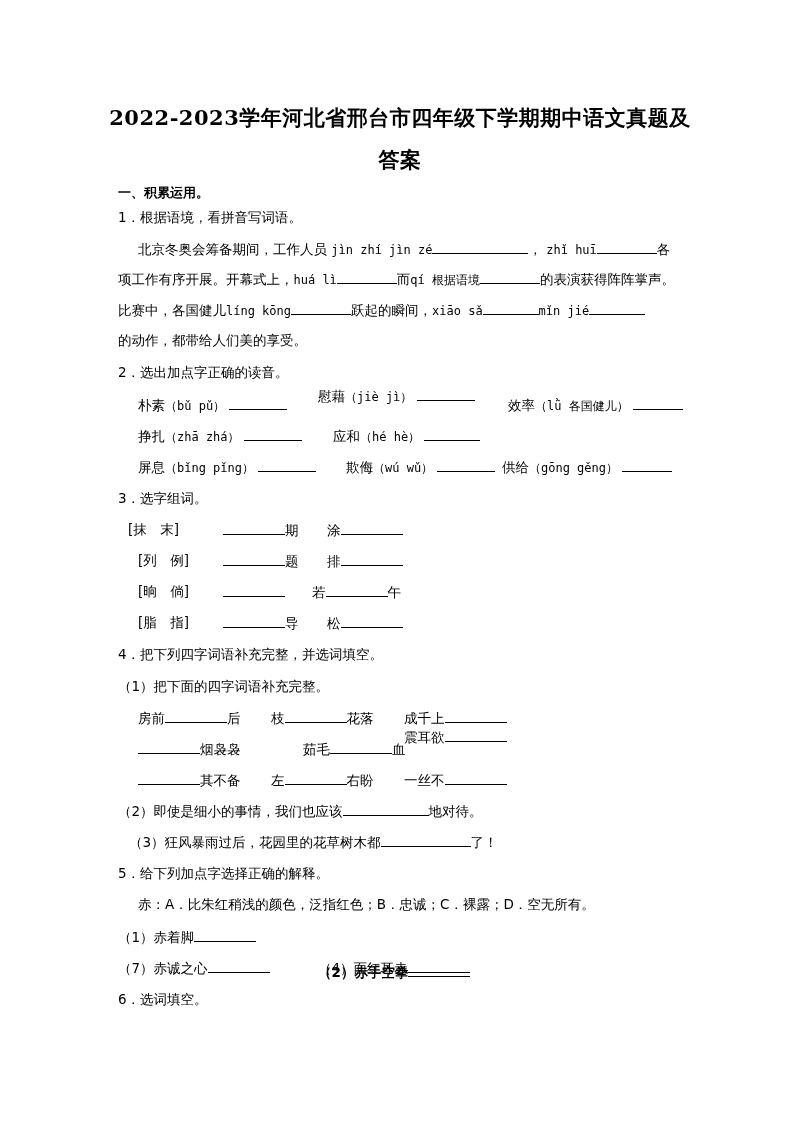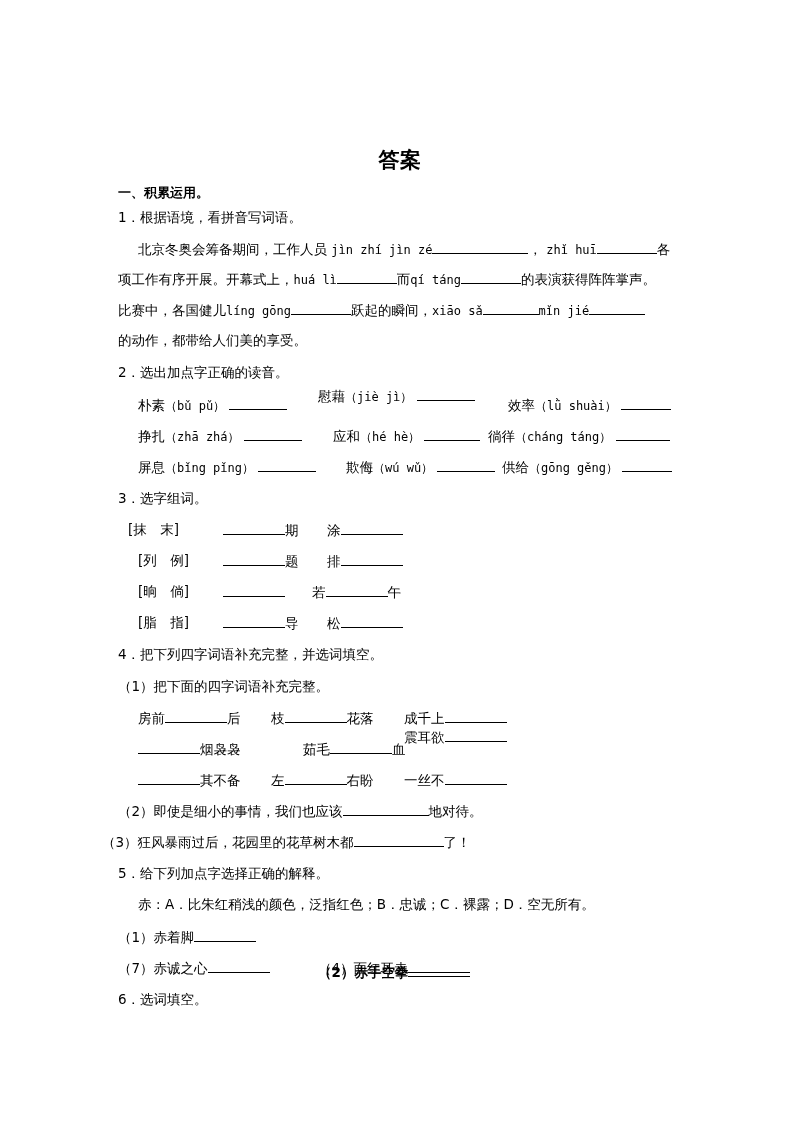--- a/index.html
+++ b/index.html
@@ -12,47 +12,47 @@
   .bold { font-weight: bold; }
   .blank { display: inline-block; border-bottom: 1px solid #000; height: 14px; vertical-align: baseline; }
   .py { font-family: "DejaVu Sans Mono", "Liberation Mono", monospace; font-size: 12px; }
   .cell { position: absolute; font-size: 13.5px; white-space: nowrap; line-height: 18px; }
 </style>
 </head>
 <body>
 
 <div class="page">
 
+  <div class="title" style="top:104px;">2022-2023学年河北省邢台市四年级下学期期中语文真题及</div>
   <div class="title" style="top:146px;">答案</div>
 
   <div class="line bold" style="left:118px; top:184px; font-size:13px;">一、积累运用。</div>
 
   <div class="line" style="left:118px; top:208px;">1．根据语境，看拼音写词语。</div>
   <div class="line" style="left:138px; top:239px;">
     <span>北京冬奥会筹备期间，工作人员</span>
     <span class="py">jìn zhí jìn zé</span><span class="blank" style="width:96px"></span><span>，</span>
     <span class="py">zhǐ huī</span><span class="blank" style="width:60px"></span><span>各</span>
   </div>
   <div class="line" style="left:118px; top:269px;">
-    <span>项工作有序开展。开幕式上，</span><span class="py">huá lì</span><span class="blank" style="width:60px"></span><span>而</span><span class="py">qí táng</span><span class="blank" style="width:60px"></span><span>的表演获得阵阵掌声。</span>
+    <span>项工作有序开展。开幕式上，</span><span class="py">huá lì</span><span class="blank" style="width:60px"></span><span>而</span><span class="py">qí 根据语境</span><span class="blank" style="width:60px"></span><span>的表演获得阵阵掌声。</span>
   </div>
   <div class="line" style="left:118px; top:300px;">
-    <span>比赛中，各国健儿</span><span class="py">líng gōng</span><span class="blank" style="width:60px"></span><span>跃起的瞬间，</span><span class="py">xiāo sǎ</span><span class="blank" style="width:56px"></span><span class="py">mǐn jié</span><span class="blank" style="width:56px"></span>
+    <span>比赛中，各国健儿</span><span class="py">líng kōng</span><span class="blank" style="width:60px"></span><span>跃起的瞬间，</span><span class="py">xiāo sǎ</span><span class="blank" style="width:56px"></span><span class="py">mǐn jié</span><span class="blank" style="width:56px"></span>
   </div>
   <div class="line" style="left:118px; top:331px;">的动作，都带给人们美的享受。</div>
 
   <div class="line" style="left:118px; top:363px;">2．选出加点字正确的读音。</div>
 
   <div class="cell" style="left:138px; top:395px;"><span>朴素</span><span class="py">（bǔ pǔ）</span> <span class="blank" style="width:58px"></span></div>
   <div class="cell" style="left:318px; top:386px;text-align:right;"><span>慰藉</span><span class="py">（jiè jì）</span> <span class="blank" style="width:58px"></span></div>
-  <div class="cell" style="left:508px; top:395px;"><span>效率</span><span class="py">（lǜ shuài）</span> <span class="blank" style="width:50px"></span></div>
+  <div class="cell" style="left:508px; top:395px;"><span>效率</span><span class="py">（lǜ 各国健儿）</span> <span class="blank" style="width:50px"></span></div>
 
   <div class="cell" style="left:138px; top:426px;"><span>挣扎</span><span class="py">（zhā zhá）</span> <span class="blank" style="width:58px"></span></div>
   <div class="cell" style="left:333px; top:426px;"><span>应和</span><span class="py">（hé hè）</span> <span class="blank" style="width:56px"></span></div>
-  <div class="cell" style="left:488px; top:426px;"><span>徜徉</span><span class="py">（cháng táng）</span> <span class="blank" style="width:54px"></span></div>
 
   <div class="cell" style="left:138px; top:457px;"><span>屏息</span><span class="py">（bǐng pǐng）</span> <span class="blank" style="width:58px"></span></div>
   <div class="cell" style="left:346px; top:457px;"><span>欺侮</span><span class="py">（wú wǔ）</span> <span class="blank" style="width:58px"></span></div>
   <div class="cell" style="left:502px; top:457px;"><span>供给</span><span class="py">（gōng gěng）</span> <span class="blank" style="width:50px"></span></div>
 
   <div class="line" style="left:118px; top:489px;">3．选字组词。</div>
 
   <div class="cell" style="left:128px; top:520px;">[抹　末]</div>
   <div class="cell" style="left:223px; top:520px;"><span class="blank" style="width:62px"></span><span>期</span></div>
   <div class="cell" style="left:327px; top:520px;"><span>涂</span><span class="blank" style="width:62px"></span></div>
@@ -78,21 +78,21 @@
 
   <div class="cell" style="left:138px; top:739px;"><span class="blank" style="width:62px"></span><span>烟袅袅</span></div>
   <div class="cell" style="left:271px; top:739px;margin-left:32px;"><span>茹毛</span><span class="blank" style="width:62px"></span><span>血</span></div>
   <div class="cell" style="left:404px; top:727px;"><span>震耳欲</span><span class="blank" style="width:62px"></span></div>
 
   <div class="cell" style="left:138px; top:770px;"><span class="blank" style="width:62px"></span><span>其不备</span></div>
   <div class="cell" style="left:271px; top:770px;"><span>左</span><span class="blank" style="width:62px"></span><span>右盼</span></div>
   <div class="cell" style="left:404px; top:770px;"><span>一丝不</span><span class="blank" style="width:62px"></span></div>
 
   <div class="line" style="left:118px; top:801px;"><span>（2）即使是细小的事情，我们也应该</span><span class="blank" style="width:86px"></span><span>地对待。</span></div>
-  <div class="line" style="left:102px; top:832px;text-align:right;"><span>（3）狂风暴雨过后，花园里的花草树木都</span><span class="blank" style="width:90px"></span><span>了！</span></div>
+  <div class="line" style="left:129px; top:832px;text-align:right;"><span>（3）狂风暴雨过后，花园里的花草树木都</span><span class="blank" style="width:90px"></span><span>了！</span></div>
 
   <div class="line" style="left:118px; top:864px;">5．给下列加点字选择正确的解释。</div>
   <div class="line" style="left:138px; top:895px;">赤：A．比朱红稍浅的颜色，泛指红色；B．忠诚；C．裸露；D．空无所有。</div>
 
   <div class="cell" style="left:118px; top:927px;"><span>（1）赤着脚</span><span class="blank" style="width:62px"></span></div>
   <div class="cell" style="left:318px; top:962px;font-weight:bold;"><span>（2）赤手空拳</span><span class="blank" style="width:62px"></span></div>
   <div class="cell" style="left:118px; top:958px;"><span>（7）赤诚之心</span><span class="blank" style="width:62px"></span></div>
   <div class="cell" style="left:318px; top:958px;"><span>（4）面红耳赤</span><span class="blank" style="width:62px"></span></div>
 
   <div class="line" style="left:118px; top:990px;">6．选词填空。</div>

